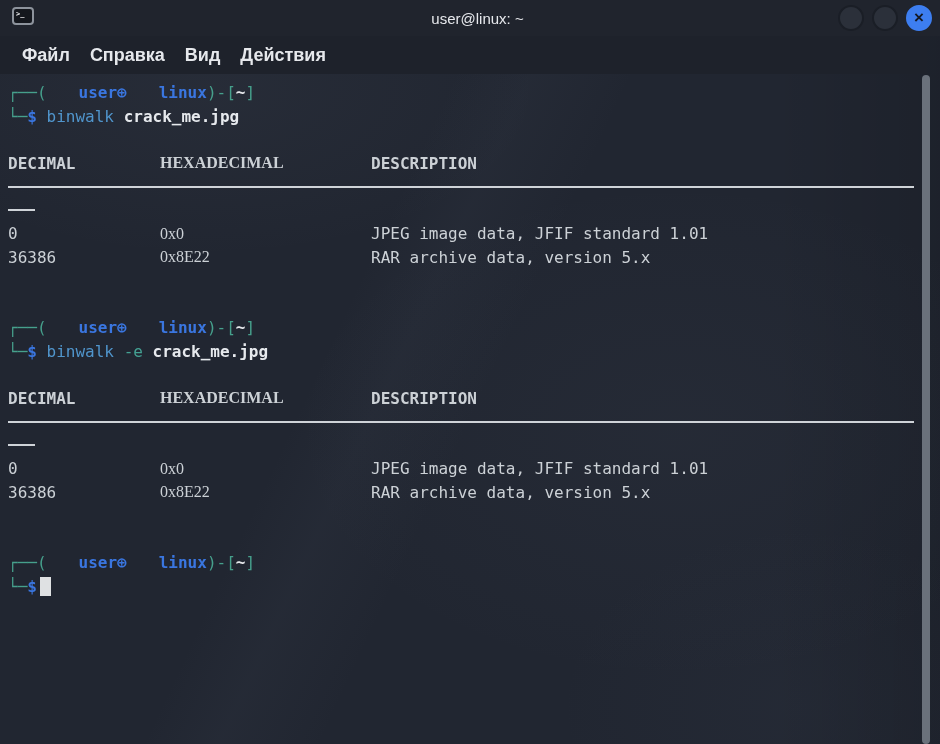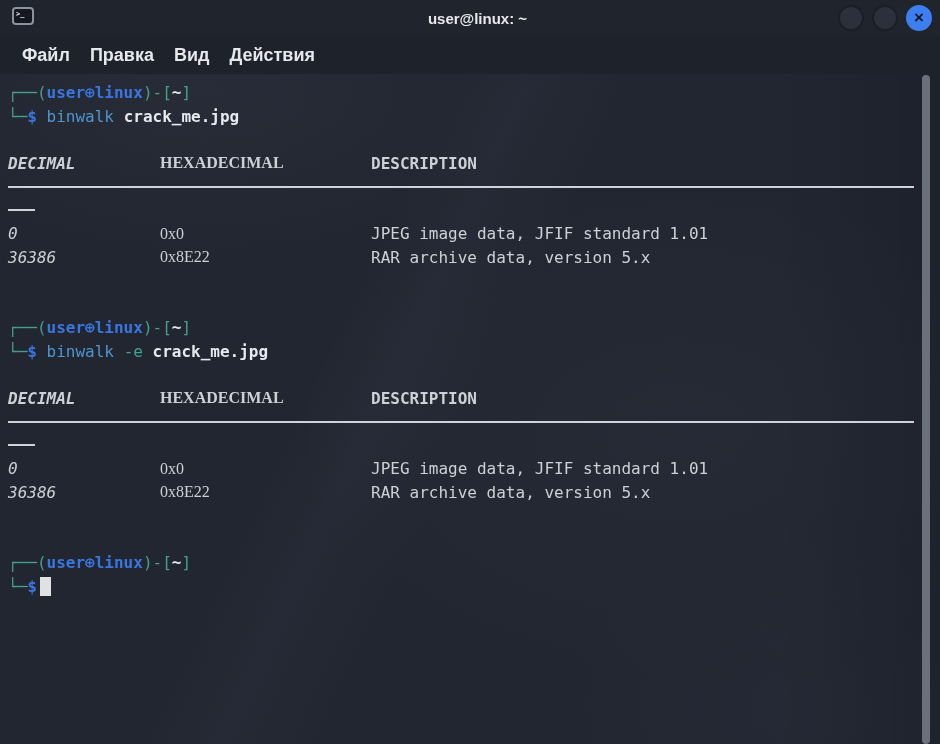--- a/index.html
+++ b/index.html
@@ -28,21 +28,21 @@
     width:22px; height:18px;
     border:2px solid #8d939c; border-radius:4px;
     background:#14171d;
   }
   .app-icon::before {
     content:">_"; position:absolute; left:2px; top:1px;
     color:#f2f3f5; font:700 7px "DejaVu Sans Mono",monospace;
   }
   .window-title {
     position:absolute; left:0; right:0; text-align:center;
-    color:var(--bright_text); font-size:15px; font-weight:700;margin-left:15px;
+    color:var(--bright_text); font-size:15px; font-weight:400;margin-left:15px;
   }
   .controls { position:absolute; right:8px; top:5px; display:flex; gap:8px; }
   .ctrl-btn {
     width:26px; height:26px; border-radius:50%;
     background:var(--control_button); border:2px solid #1a1e26;
   }
   .ctrl-btn.close {
     background:var(--close_button); border-color:var(--close_button);
     display:flex; align-items:center; justify-content:center;
   }
@@ -61,30 +61,30 @@
 
   
   .terminal {
     position:absolute; top:74px; left:8px; right:26px; bottom:0;
     padding-top:7px;
     font-family:"DejaVu Sans Mono","Liberation Mono",monospace;
     font-size:16px; color:var(--text);
   }
   .line { height:23.5px; display:flex; align-items:center; white-space:pre; }
   .frame   { color:var(--frame); }
-  .userhost{ color:var(--userhost); font-weight:700; }
+  .userhost{ color:var(--userhost); font-weight:700;margin-left:32px; }
   .sym     { color:var(--userhost); font-weight:700; }
   .path    { color:var(--bright_text); font-weight:700; }
   .dollar  { color:var(--userhost); font-weight:700; }
   .command { color:var(--command); }
   .option  { color:var(--option); }
   .argument{ color:var(--argument); font-weight:700; }
   .plain   { color:var(--text); }
   .hdr     { font-weight:700; color:var(--text); }
-  .c1 { width:152px;font-style:italic; }
+  .c1 { width:152px; }
   .c2 { width:200px;font-family:Liberation Serif, serif; }
   .c3 { flex:1;margin-left:11px; }
   .sep-full { height:2px; background:var(--separator); width:100%; }
   .sep-stub { height:2px; background:var(--separator); width:27px; }
   .cursor-block {
     display:inline-block; width:11px; height:19px;
     background:var(--cursor); margin-left:3px;
   }
 
   
@@ -107,21 +107,21 @@
       <div class="ctrl-btn"></div>
       <div class="ctrl-btn"></div>
       <div class="ctrl-btn close">
         <span class="close-x">×</span>
       </div>
     </div>
   </div>
 
   <div class="menubar">
     <span class="menu-item">Файл</span>
-    <span class="menu-item">Правка</span>
+    <span class="menu-item">Справка</span>
     <span class="menu-item">Вид</span>
     <span class="menu-item">Действия</span>
   </div>
 
   <div class="terminal" id="terminal">
       <div class="line"><span class="frame">┌──(</span><span class="userhost">user</span><span class="sym">⊕</span><span class="userhost">linux</span><span class="frame">)-[</span><span class="path">~</span><span class="frame">]</span></div>
       <div class="line"><span class="frame">└─</span><span class="dollar">$</span><span class="plain"> </span><span class="command">binwalk</span><span class="plain"> </span><span class="argument">crack_me.jpg</span></div>
       <div class="line"></div>
       <div class="line"><span class="hdr c1">DECIMAL</span><span class="hdr c2">HEXADECIMAL</span><span class="hdr c3">DESCRIPTION</span></div>
       <div class="line"><div class="sep-full"></div></div>

